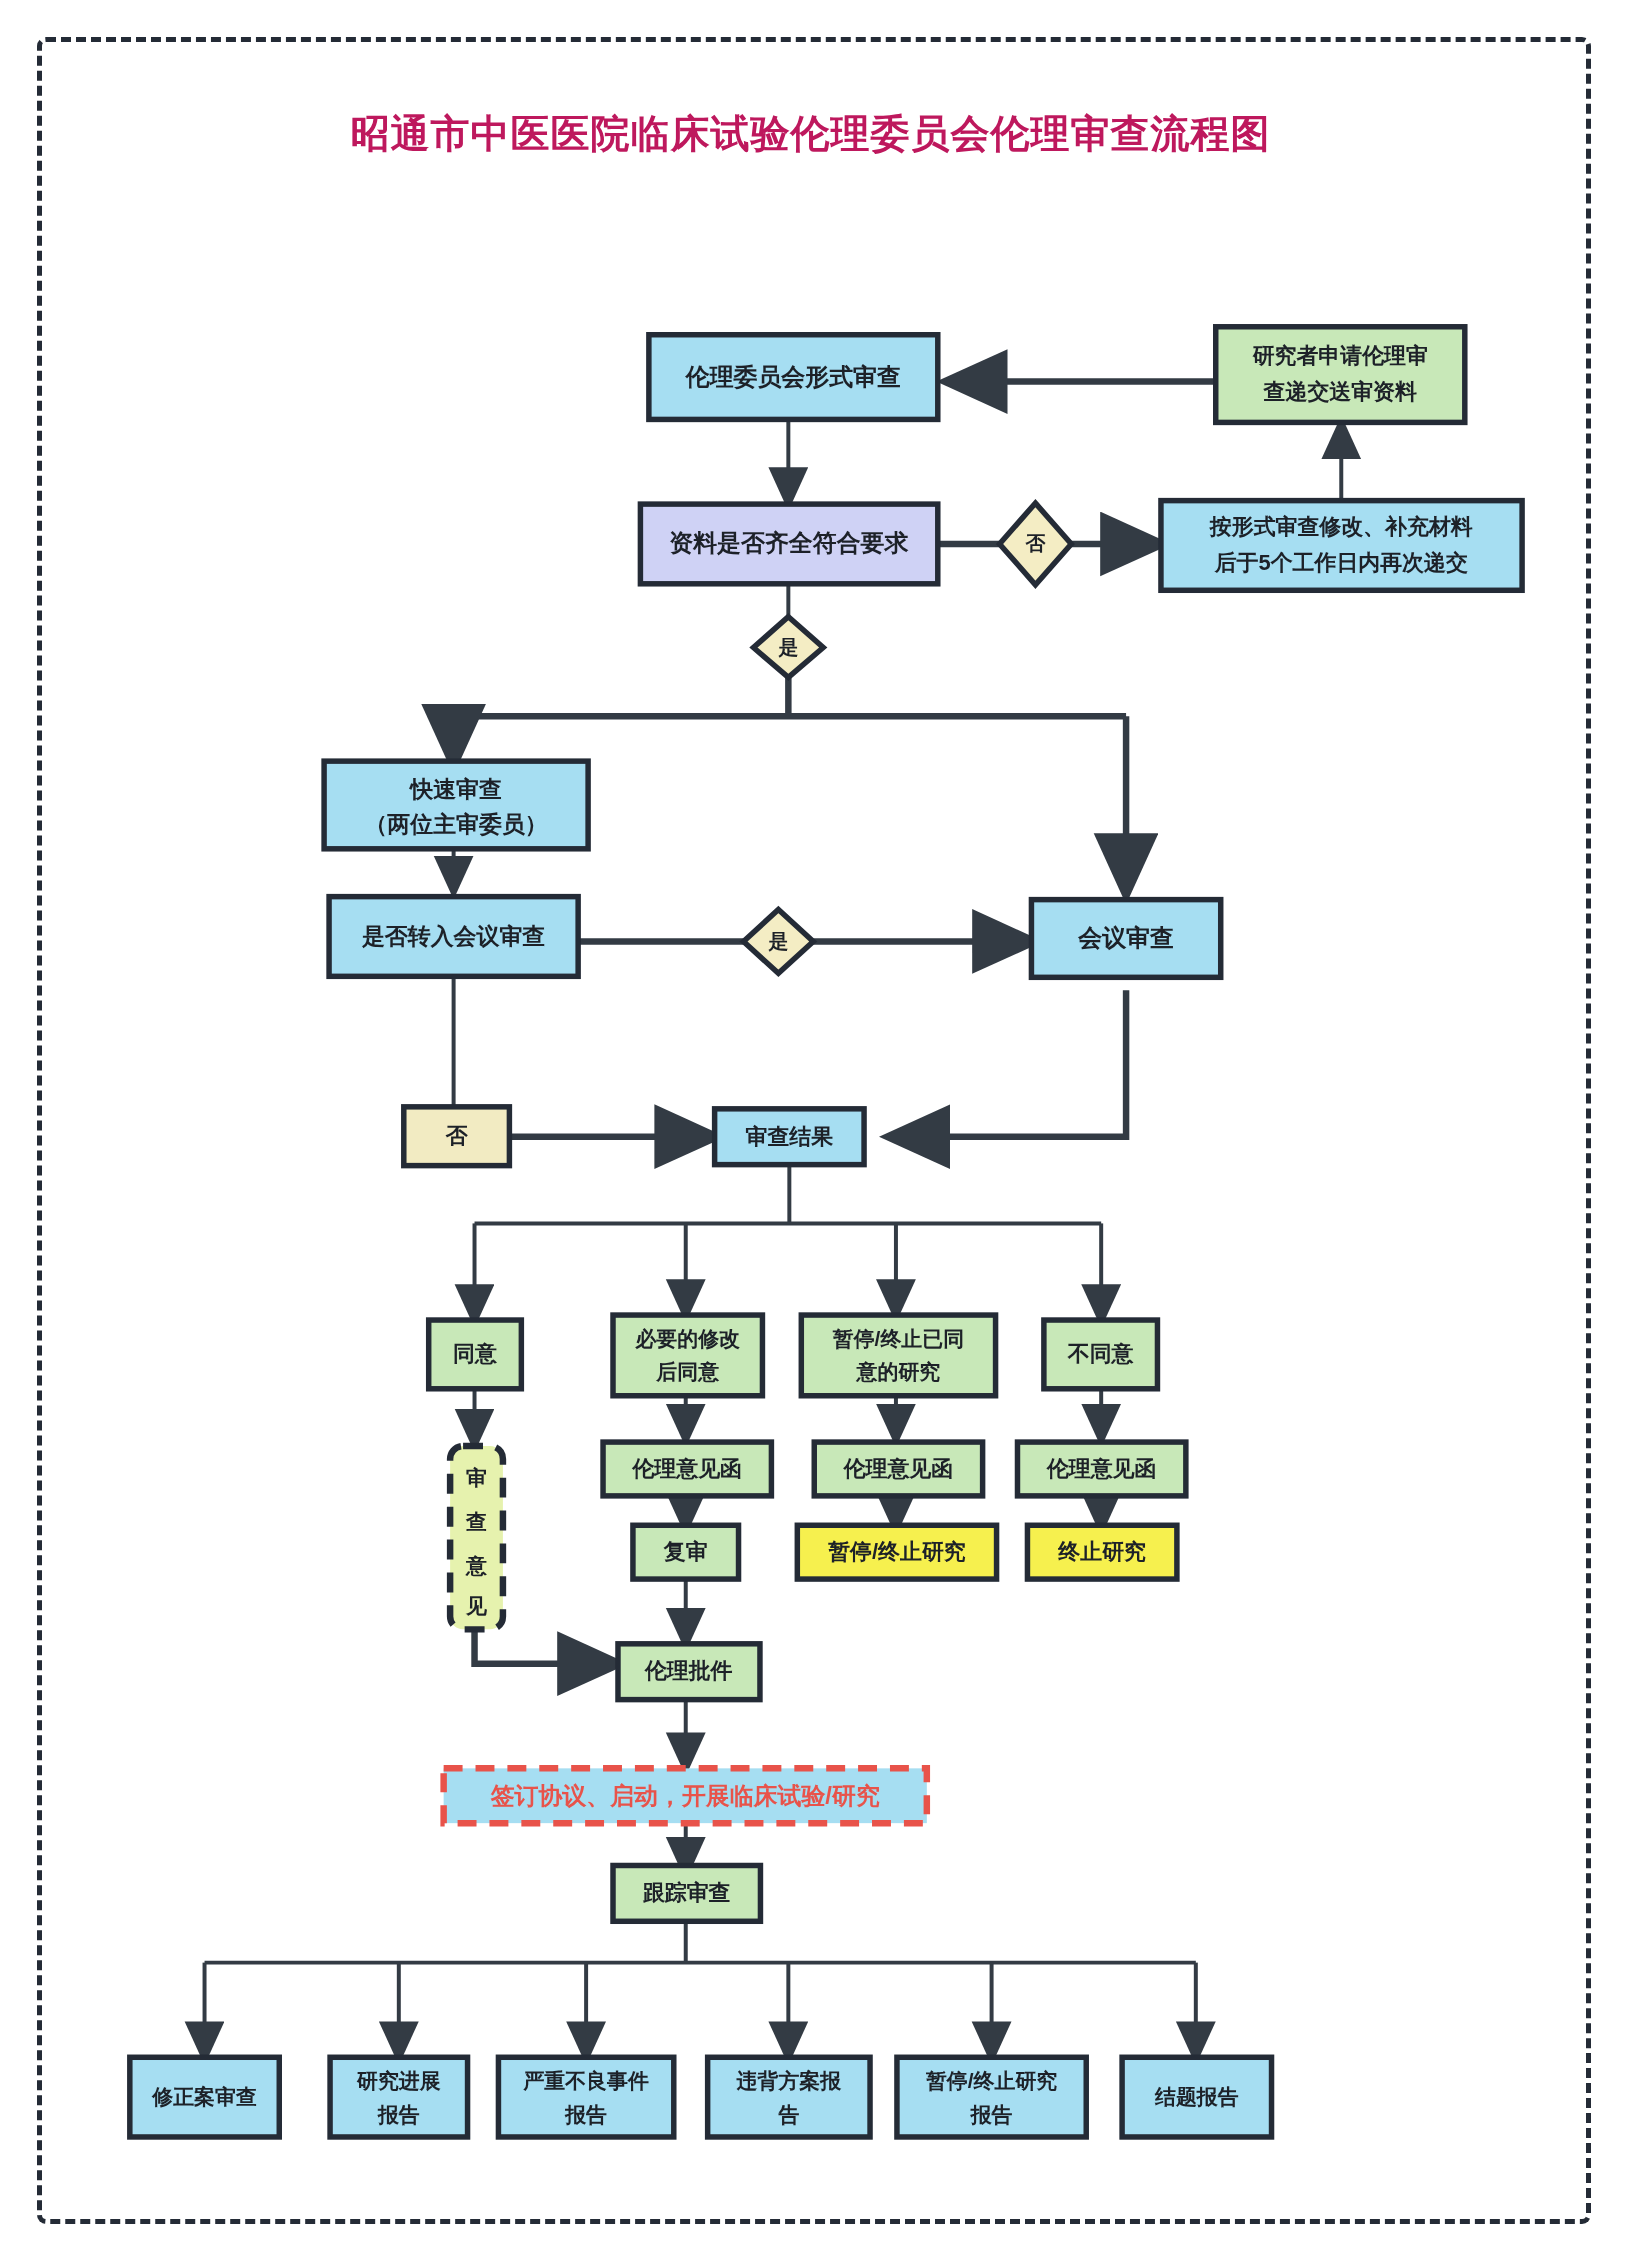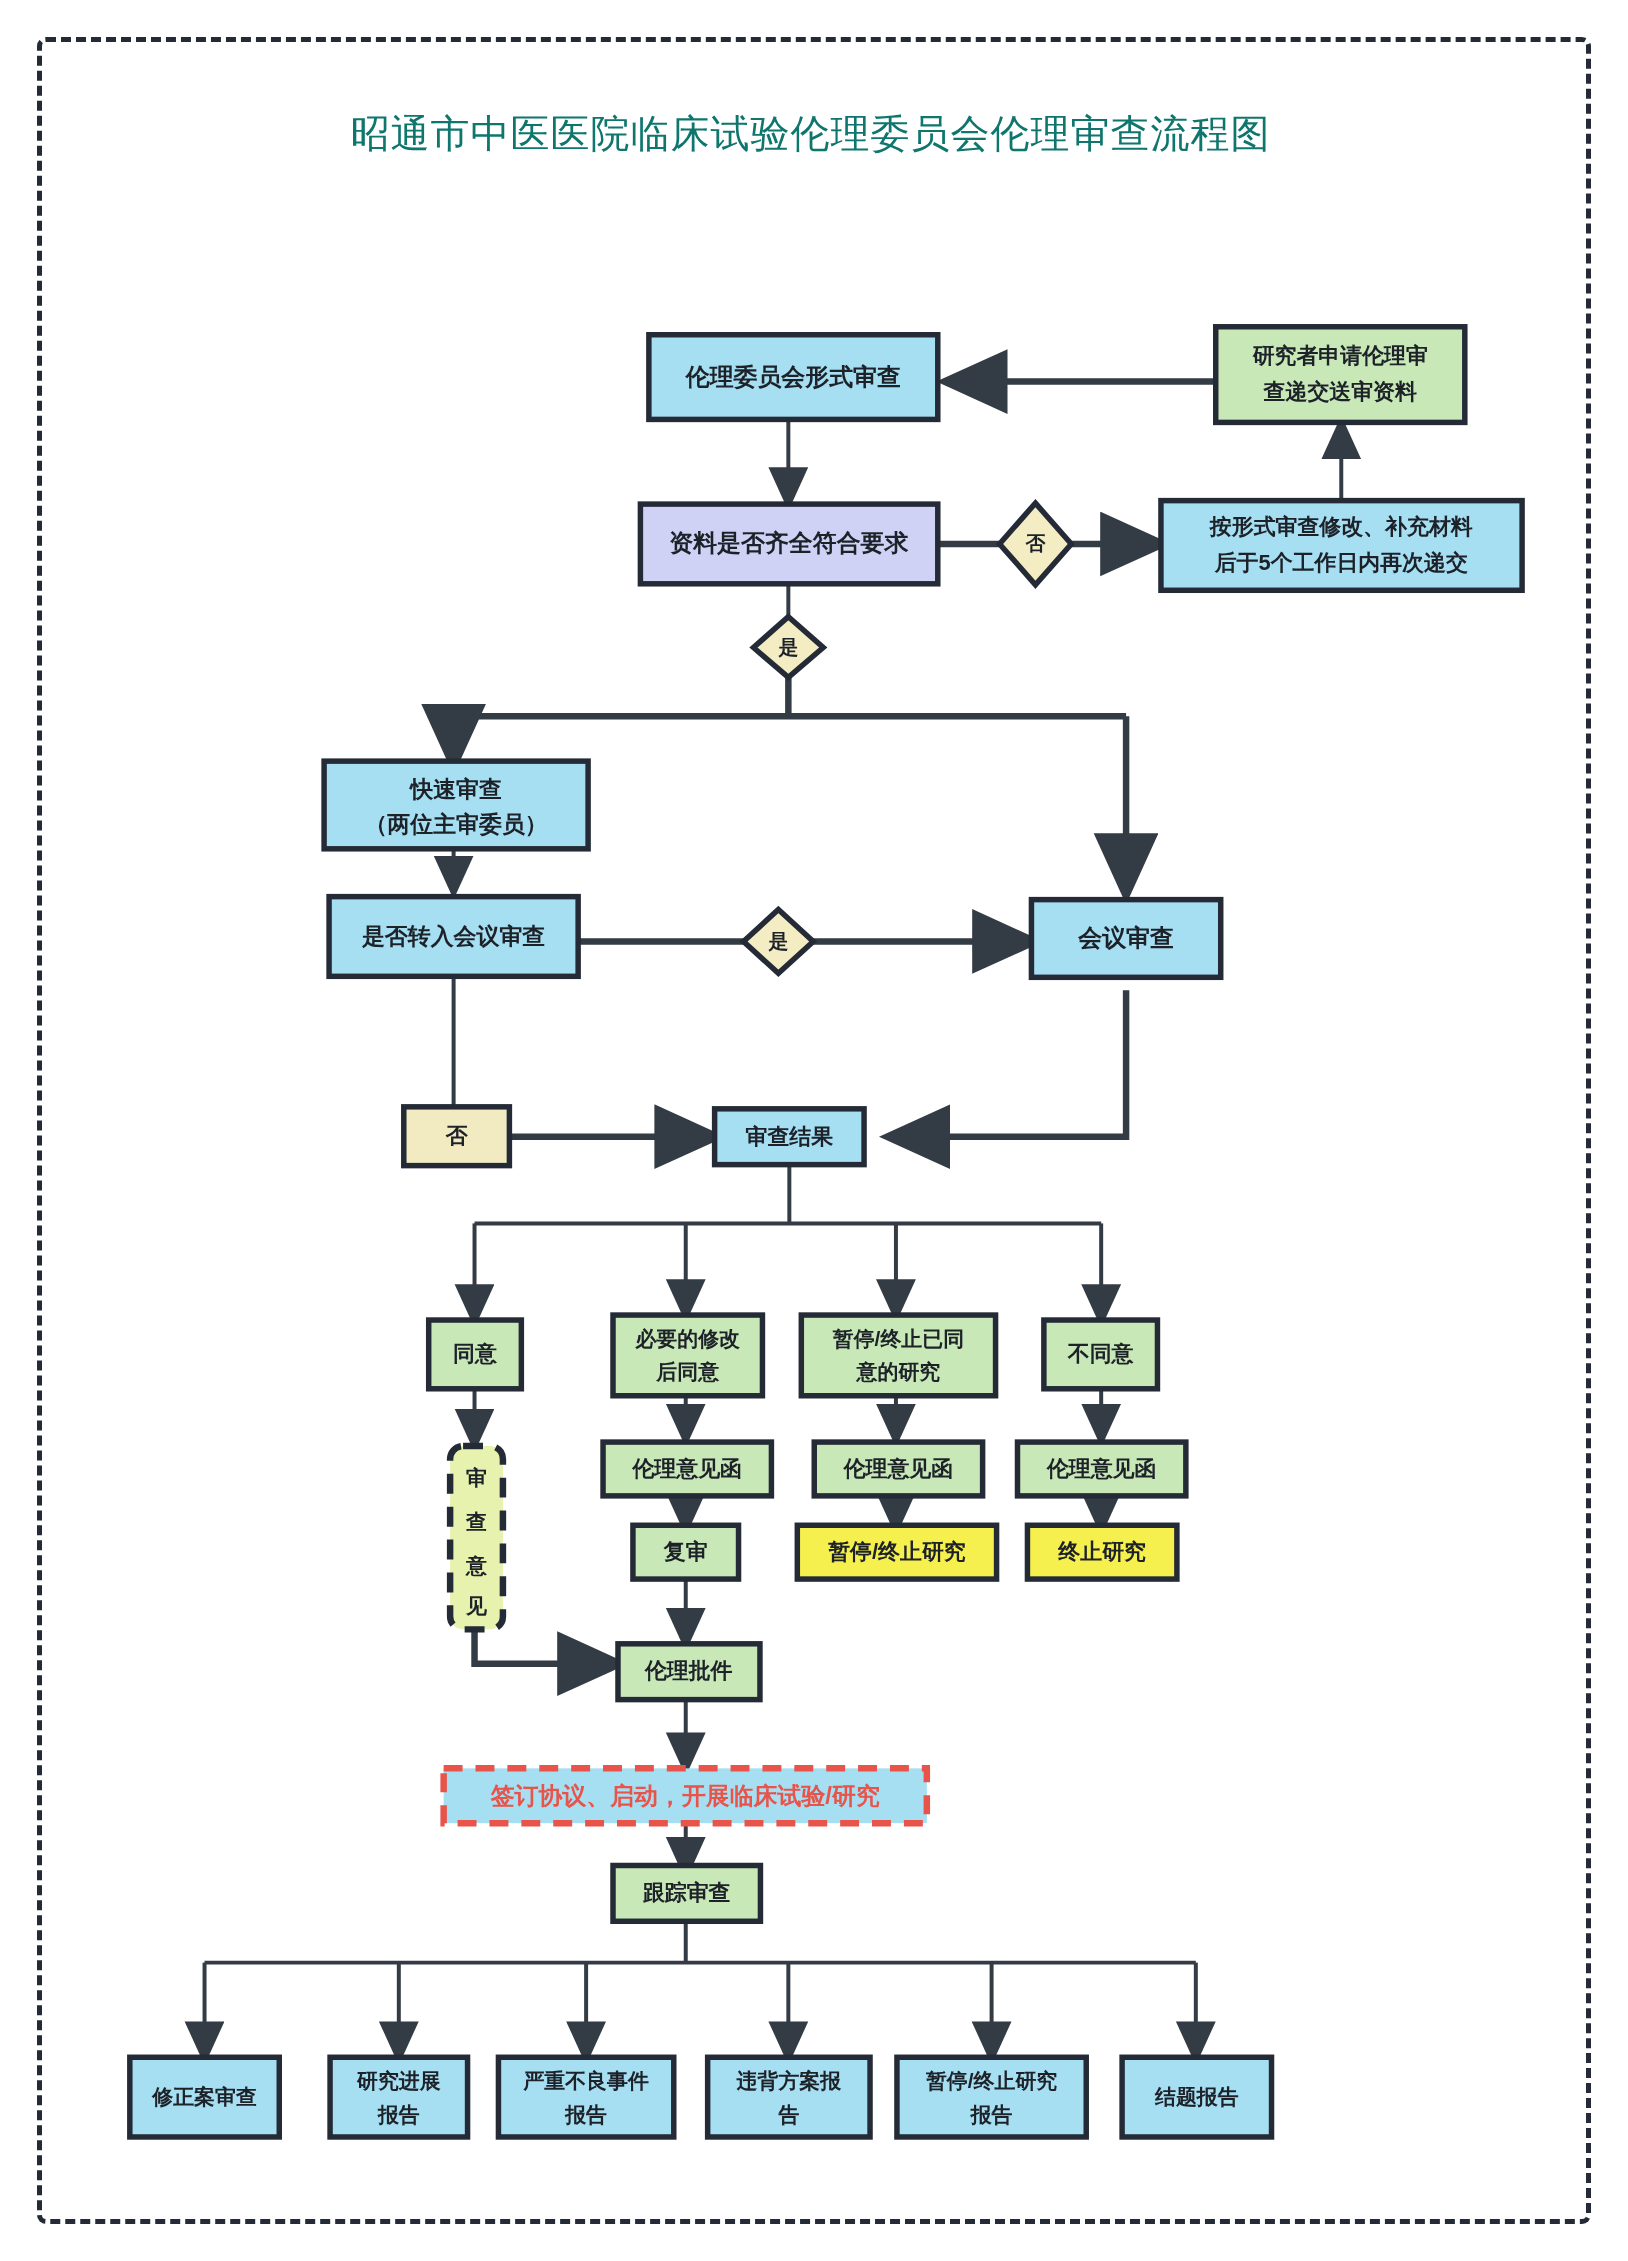--- a/index.html
+++ b/index.html
@@ -18,22 +18,22 @@
     border:5.5px dashed #242B36;
     border-radius:9px;
     box-sizing:border-box;
   }
   .title{
     position:absolute;
     left:0; top:107px;
     width:1621px;
     text-align:center;
     font-size:39px;
-    font-weight:normal;
-    color:#0f766e;
+    font-weight:bold;
+    color:#be185d;
     letter-spacing:1px;
   }
   svg.flow{
     position:absolute;
     left:0; top:0;
     width:1629px;
     height:2261px;
   }
   .nodeRect{ stroke:#242B36; stroke-width:11; }
   .fill-blue{ fill:#A6DEF2; }

